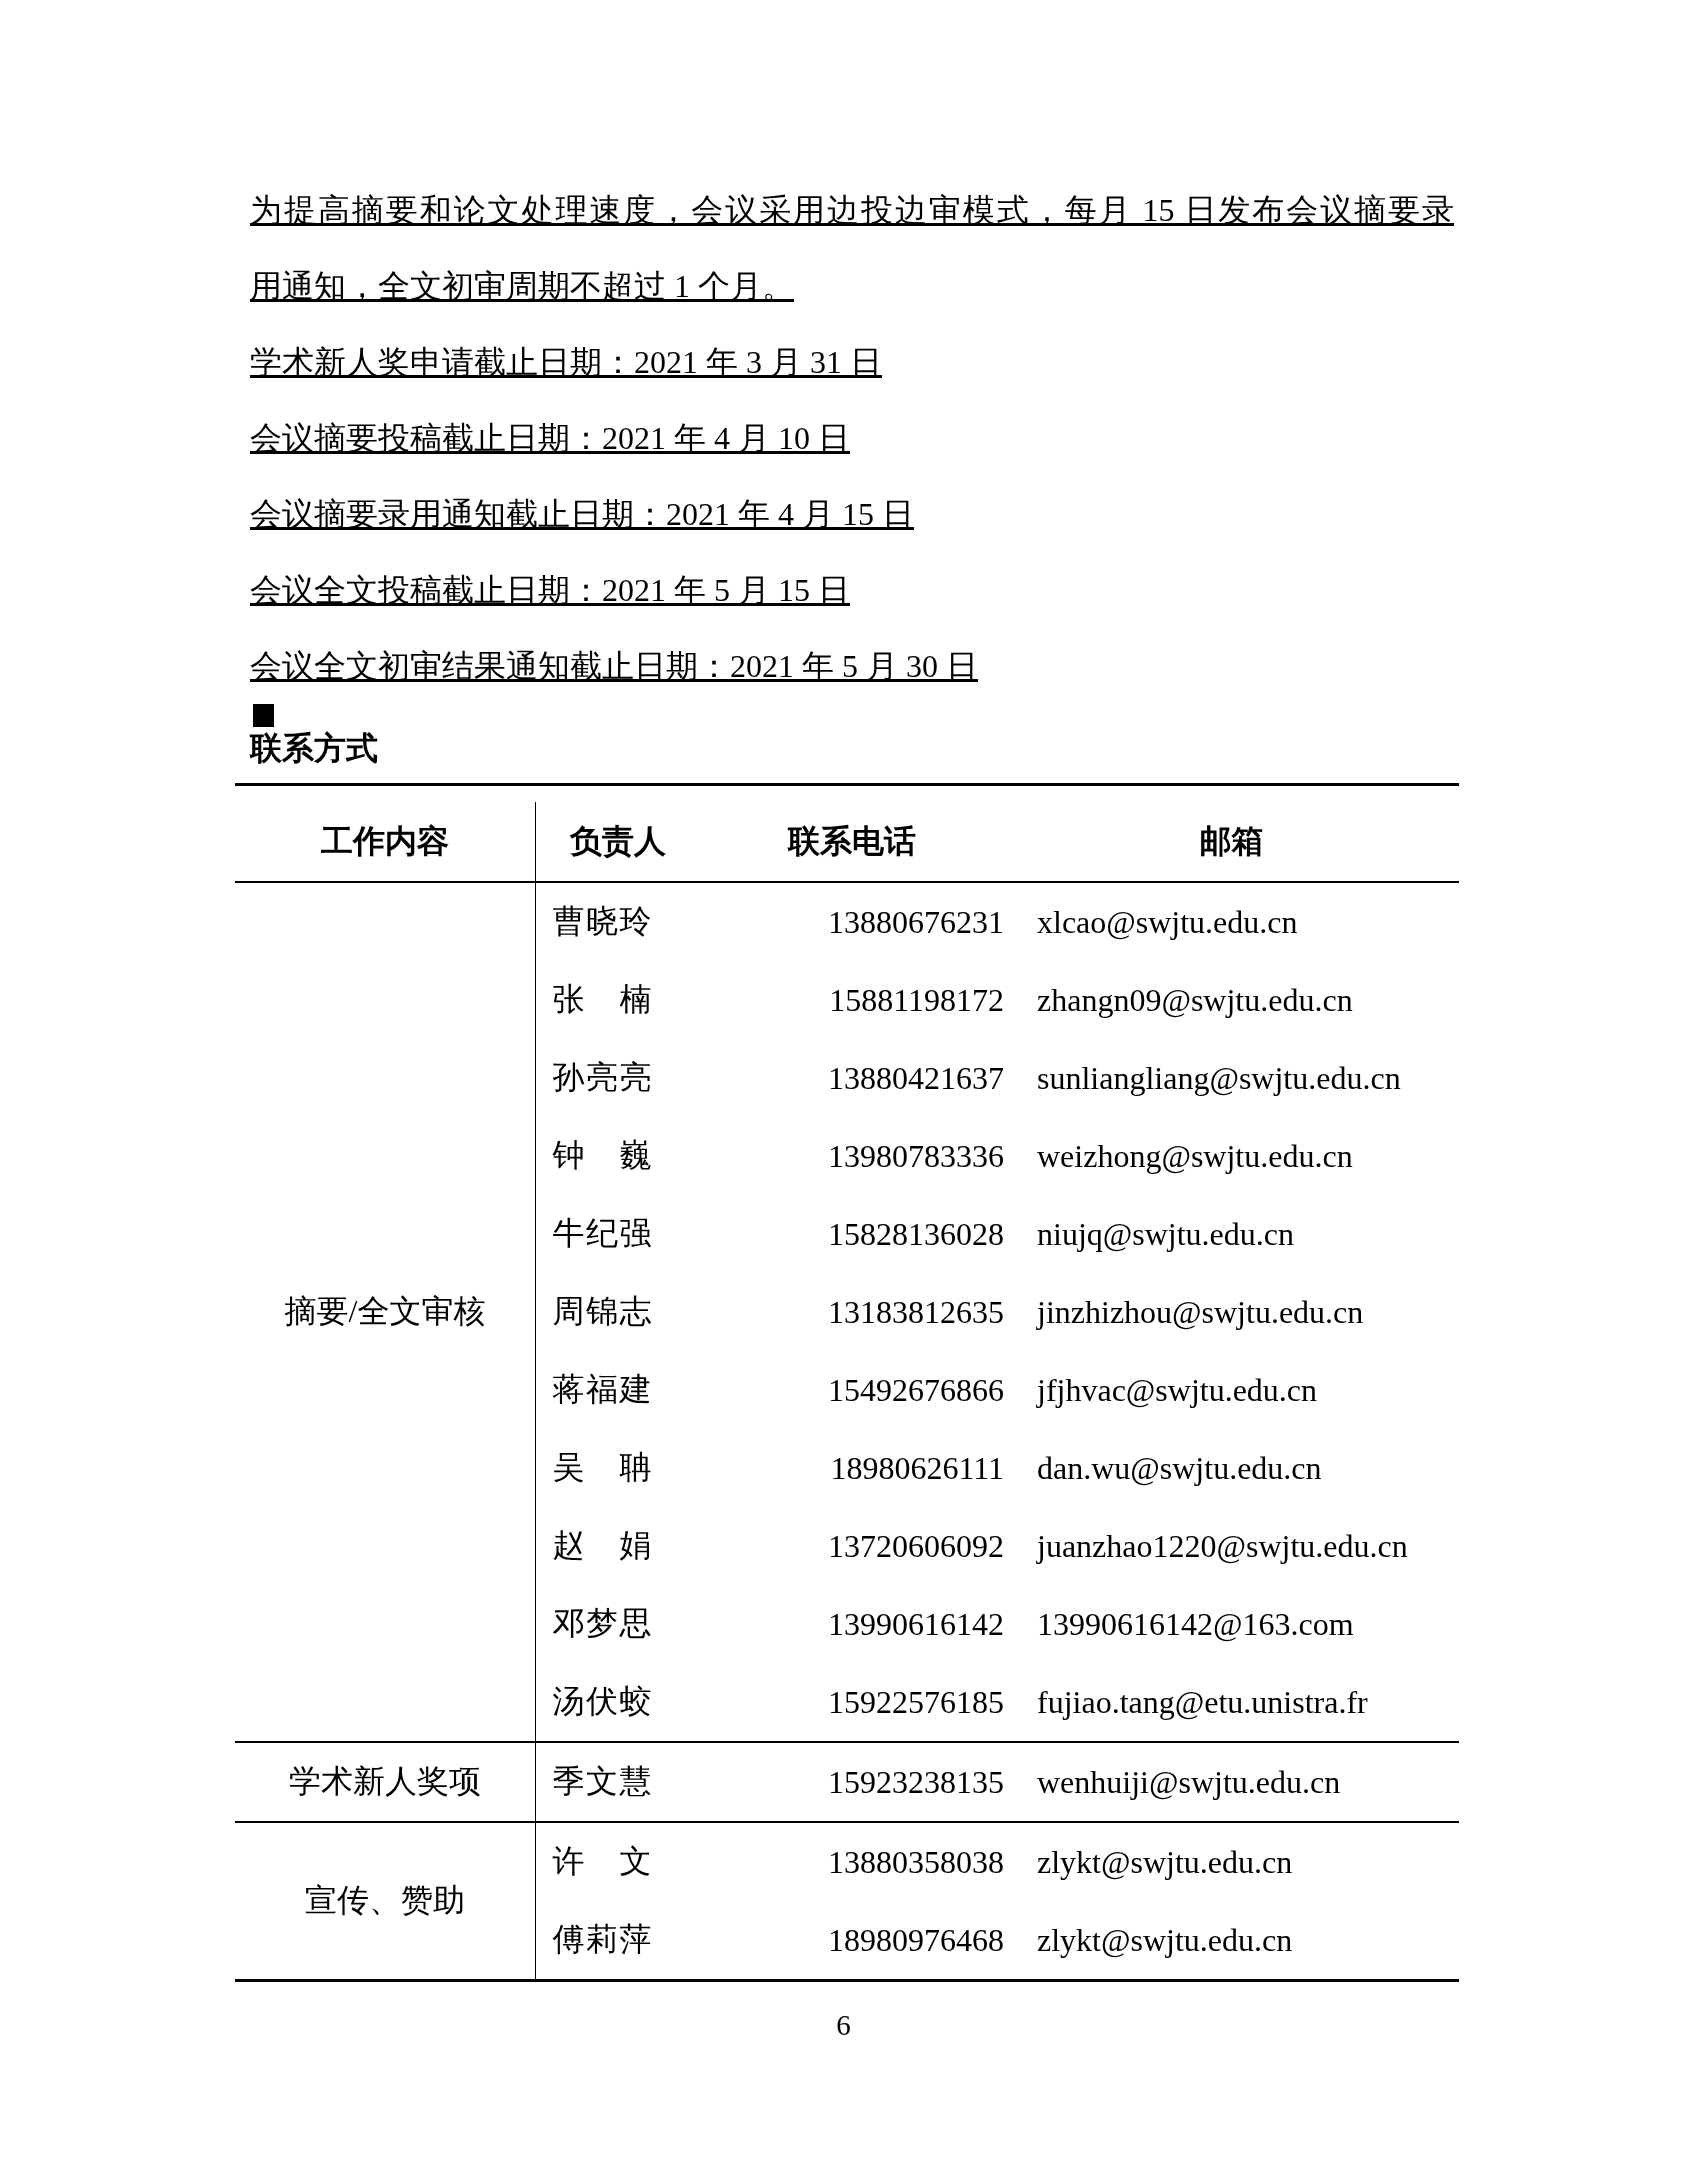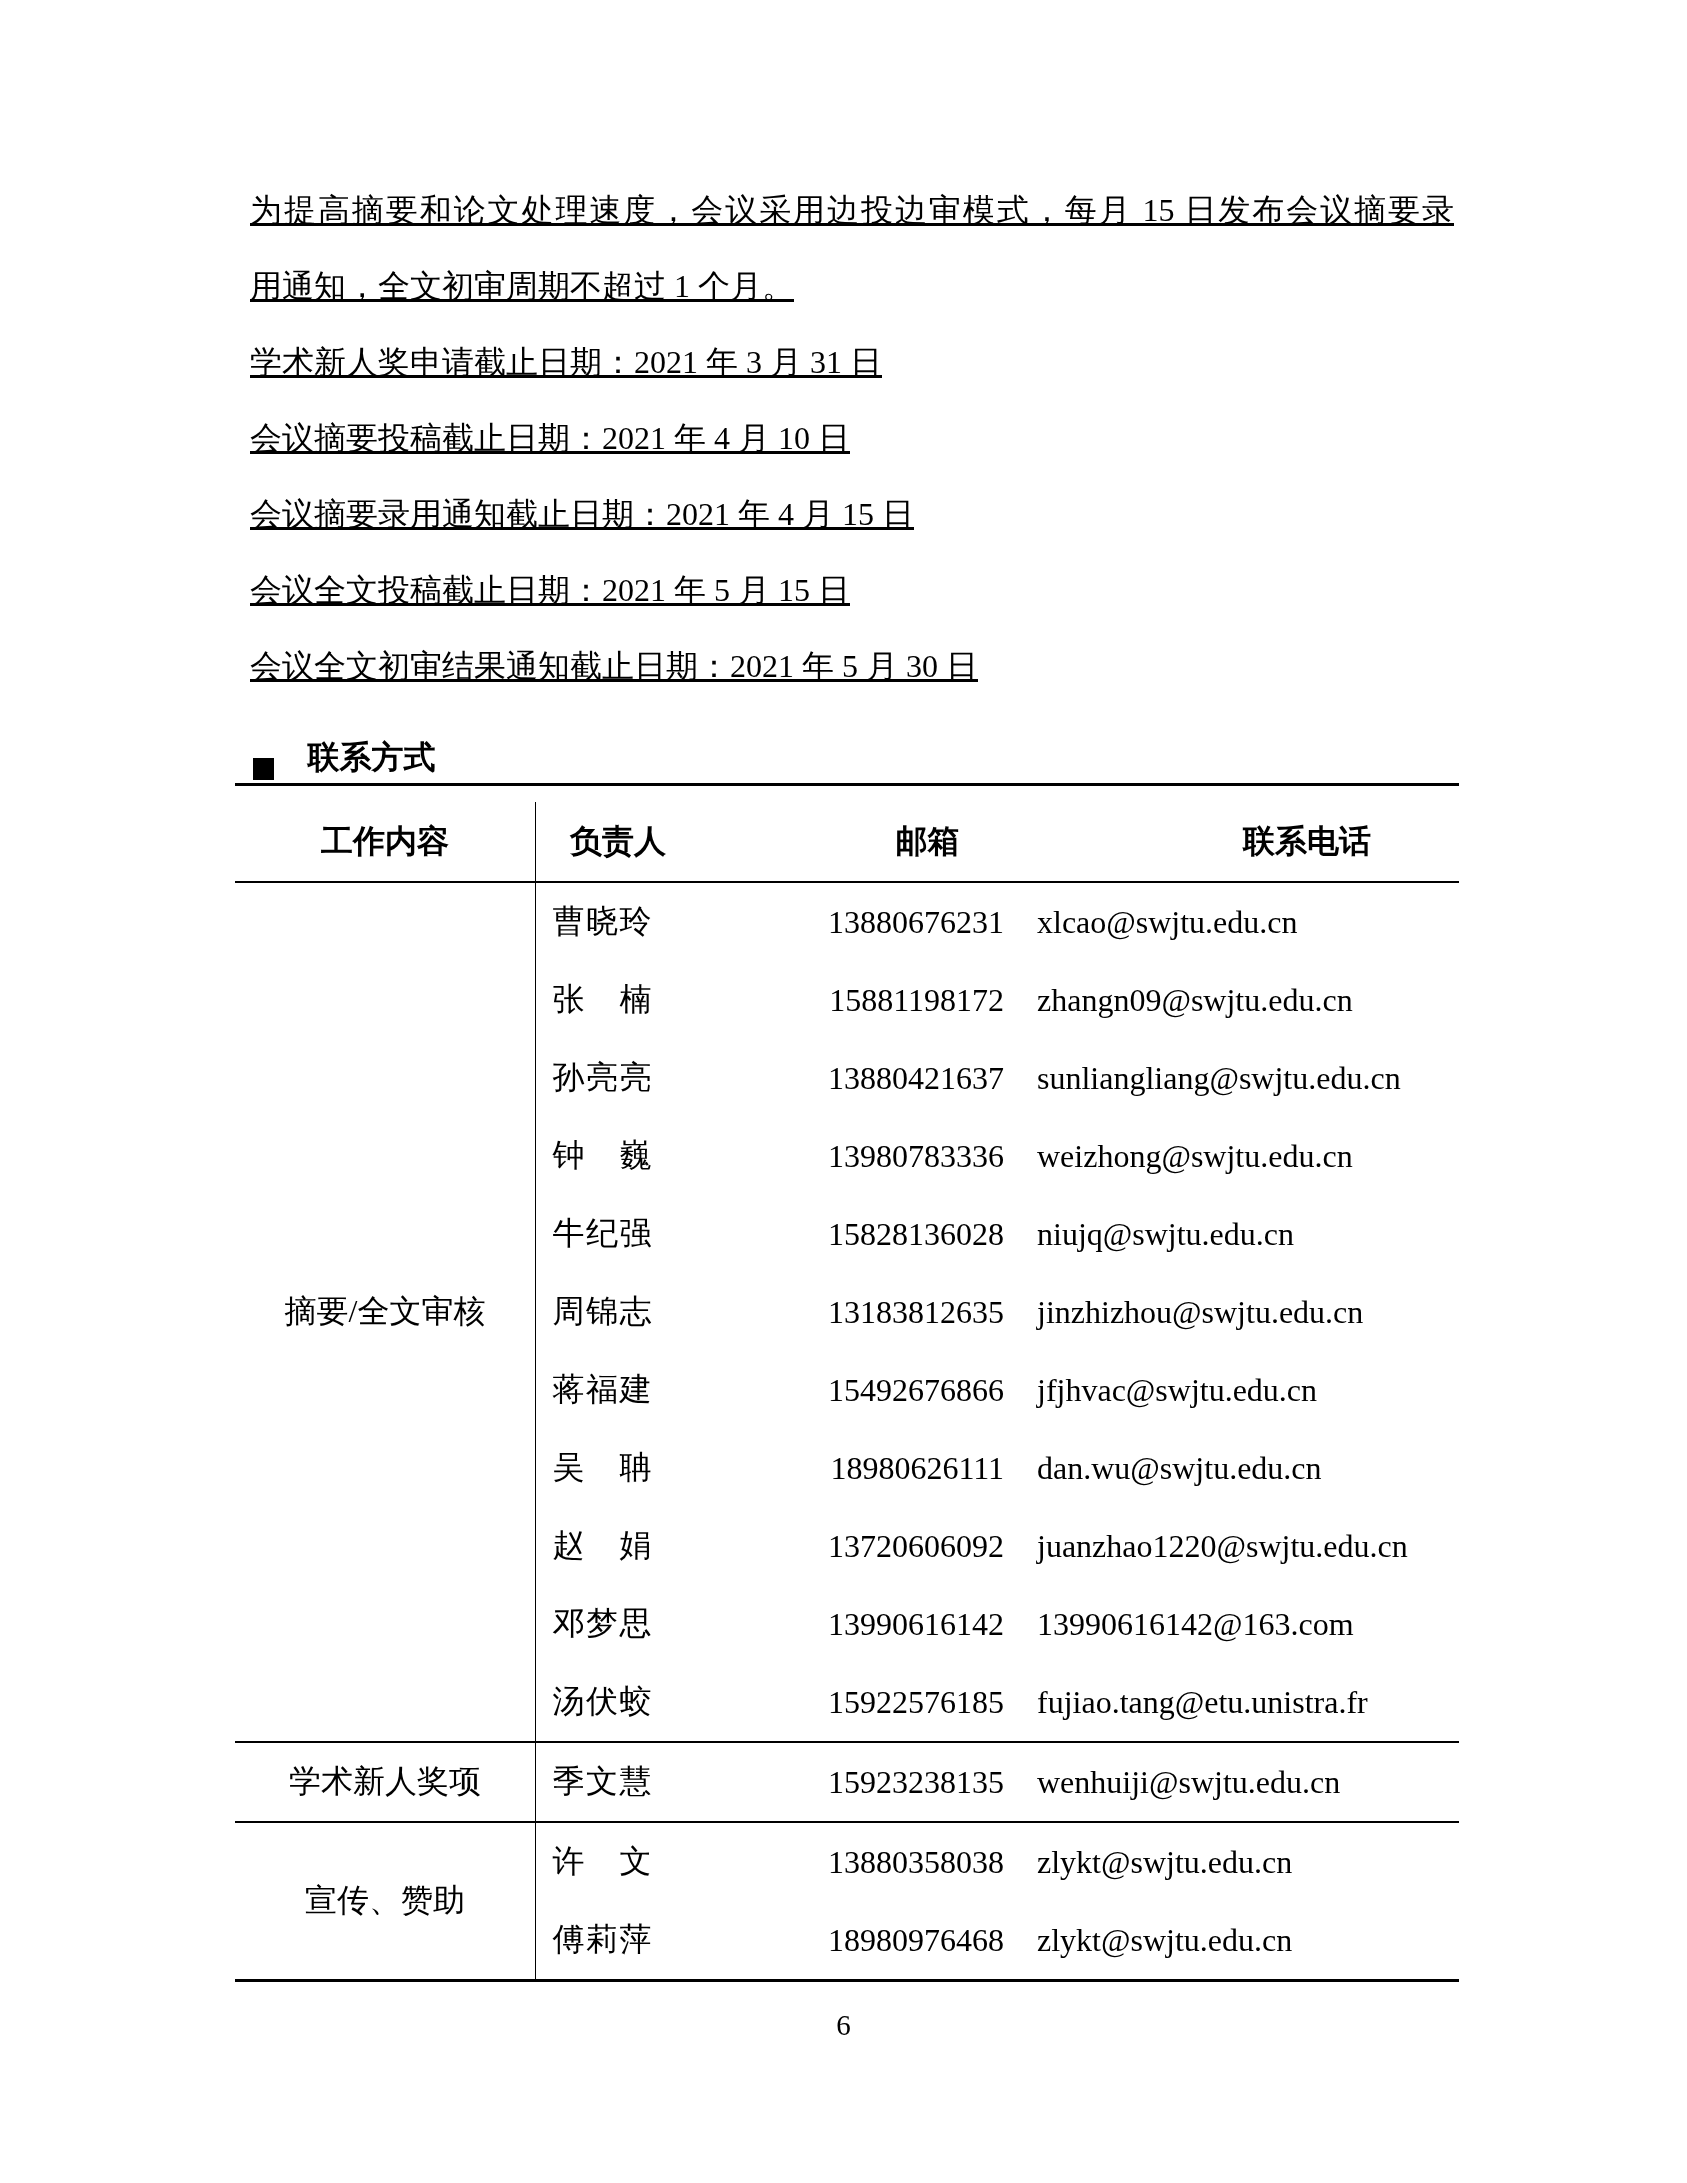--- a/index.html
+++ b/index.html
@@ -8,21 +8,21 @@
     width:1687px; height:2183px;
     margin:0 auto;
     background:#ffffff;
     color:#000000;
     font-family:"Liberation Serif","DejaVu Serif",serif;
     font-size:32px;
   }
   .content { position:absolute; left:250px; top:172px; width:1204px; }
   .bodyline { line-height:76px; height:76px; white-space:nowrap;text-decoration:underline; }
   .fill { text-align:justify; text-align-last:justify; white-space:normal; }
-  .heading { display:flex; align-items:flex-end; height:76px; }
+  .heading { display:flex; align-items:flex-start; height:76px;flex-direction:column; }
   .bullet { width:21px; height:22.5px; background:#000; margin-left:2.6px; margin-right:34px; flex:0 0 auto; }
   .heading-text { font-weight:bold; }
 
   .ctable {
     position:absolute; left:235px; top:783px; width:1224px;
     border-top:3.3px solid #000; border-bottom:3.3px solid #000;
   }
   .thead { display:flex; height:79px; border-bottom:2px solid #000; font-weight:bold;margin-top:16px; }
   .h { display:flex; align-items:center; justify-content:center; }
   .h1 { width:301px; border-right:1.3px solid #000; box-sizing:border-box; }
@@ -62,22 +62,22 @@
       <span class="bullet"></span>
       <span class="heading-text">联系方式</span>
     </div>
   </div>
 
   <div class="ctable">
 
     <div class="thead">
       <div class="h h1">工作内容</div>
       <div class="h h2">负责人</div>
+      <div class="h h3">联系电话</div>
       <div class="h h4">邮箱</div>
-      <div class="h h3">联系电话</div>
     </div>
 
     <div class="tsection">
       <div class="g-label">摘要/全文审核</div>
       <div class="g-rows">
         <div class="trow">
           <div class="c-name"><span class="name">曹晓玲</span></div>
           <div class="c-phone">13880676231</div>
           <div class="c-email">xlcao@swjtu.edu.cn</div>
         </div>

